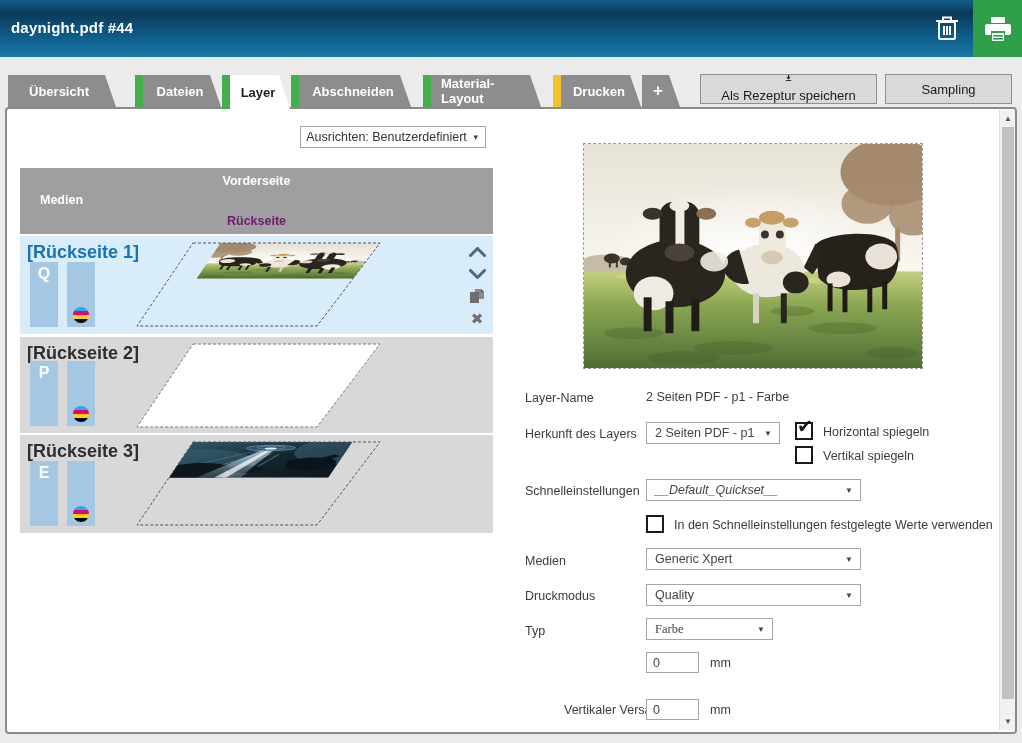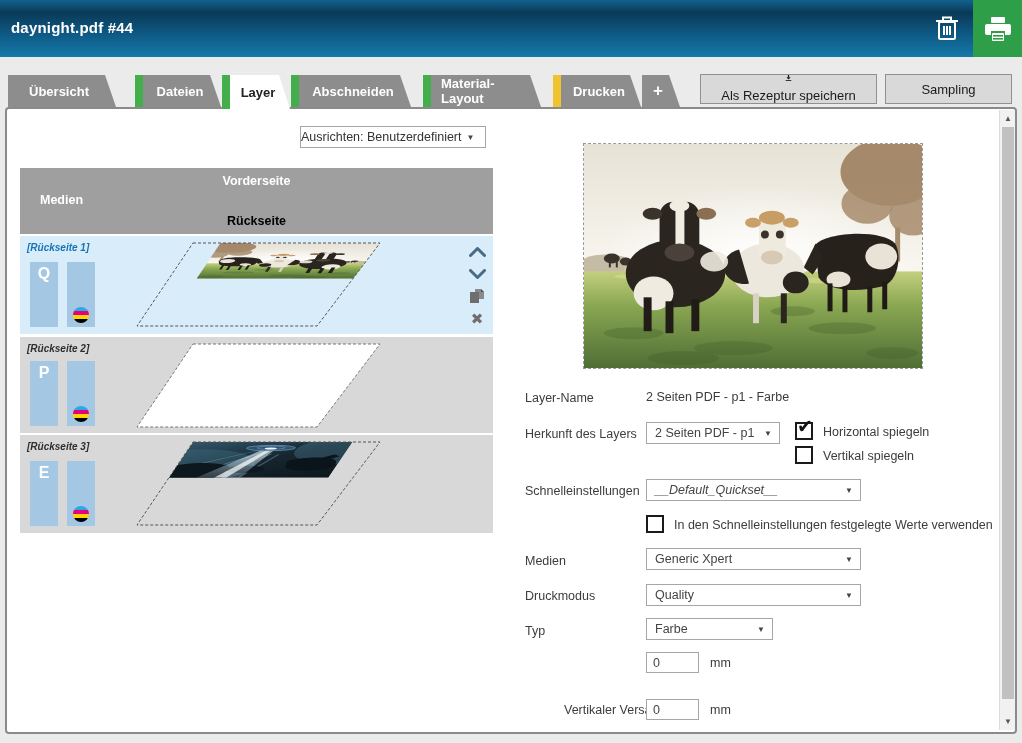--- a/index.html
+++ b/index.html
@@ -23,33 +23,33 @@
   .tab.active { background:#fff; color:#222; height:34px; z-index:6; }
   .toolbtn { position:absolute; top:74px; height:30px; background:#d9d9d9; border:1px solid #909090;
     color:#1a1a1a; font-size:13px; display:flex; align-items:center; justify-content:center; gap:7px; cursor:pointer; }
 
   
   .panel { position:absolute; left:5px; top:107px; width:1012px; height:627px; background:#fff;
     border:2px solid #8a8a8a; border-radius:4px; z-index:1; }
 
   .align-dd { position:absolute; left:300px; top:126px; width:186px; height:22px; background:#fff;
     border:1px solid #a6a6a6; font-size:12.5px; color:#333; display:flex; align-items:center;
-    gap:5px; z-index:2; cursor:pointer; }
+    justify-content:center; gap:5px; z-index:2; cursor:pointer; }
   .align-dd .arr { font-size:8px; color:#444; }
 
   
   .mtable-header { position:absolute; left:20px; top:168px; width:473px; height:66px; background:#9f9f9f; z-index:2; }
   .mtable-header .h-front { position:absolute; left:0; right:0; top:6px; text-align:center; color:#fff; font-size:12.5px; font-weight:700; }
   .mtable-header .h-medien { position:absolute; left:20px; top:25px; color:#fff; font-size:12.5px; font-weight:700; }
-  .mtable-header .h-back { position:absolute; left:0; right:0; bottom:6px; text-align:center; color:#000000; font-size:12.5px; font-weight:700; }
+  .mtable-header .h-back { position:absolute; left:0; right:0; bottom:6px; text-align:center; color:#701a75; font-size:12.5px; font-weight:700; }
 
   .mrow { position:absolute; left:20px; width:473px; z-index:2; cursor:pointer; }
   .mrow.sel { background:#d9ecf9; }
   .mrow.unsel { background:#d8d8d8; }
-  .row-label { position:absolute; left:7px; top:6px; font-size:10px; font-weight:700; color:#2e2e2e;font-style:italic; }
+  .row-label { position:absolute; left:7px; top:6px; font-size:18px; font-weight:700; color:#2e2e2e; }
   .mrow.sel .row-label { color:#1773b9; }
   .bar { position:absolute; width:28px; background:#a4c8e4; }
   .bar .blet { display:block; text-align:center; margin-top:3px; color:#fff; font-size:16px; font-weight:700; }
   .cmyk { position:absolute; left:6px; bottom:4px; width:16px; height:16px; }
   .thumb { position:absolute; left:95px; top:0; width:290px; height:97px; }
   .row-actions { position:absolute; right:5px; top:8px; width:22px; display:flex; flex-direction:column; align-items:center; gap:6px; }
   .ricon { width:18px; height:16px; display:flex; align-items:center; justify-content:center; cursor:pointer; }
   .xglyph { color:#6e6e6e; font-size:15px; font-weight:700; line-height:1; }
 
   
@@ -419,21 +419,21 @@
     <span class="arr">▼</span>
   </div>
 
   <div class="flabel" style="left:525px; top:588px;">Druckmodus</div>
   <div class="dd" style="left:646px; top:584px; width:215px;">
     <span>Quality</span>
     <span class="arr">▼</span>
   </div>
 
   <div class="flabel" style="left:525px; top:623px;">Typ</div>
-  <div class="dd" style="left:646px; top:618px; width:127px;">
+  <div class="dd" style="left:646px; top:618px; width:127px;font-family:Liberation Serif, serif;">
     <span>Farbe</span>
     <span class="arr">▼</span>
   </div>
 
   <input class="numin" style="left: 646px; top: 652px;" value="0">
   <div class="unit" style="left:710px; top:656px;">mm</div>
 
   <div class="flabel" style="left:525px; top:702px;margin-left:39px;">Vertikaler Versatz</div>
   <input class="numin" style="left: 646px; top: 699px;" value="0">
   <div class="unit" style="left:710px; top:703px;">mm</div>

